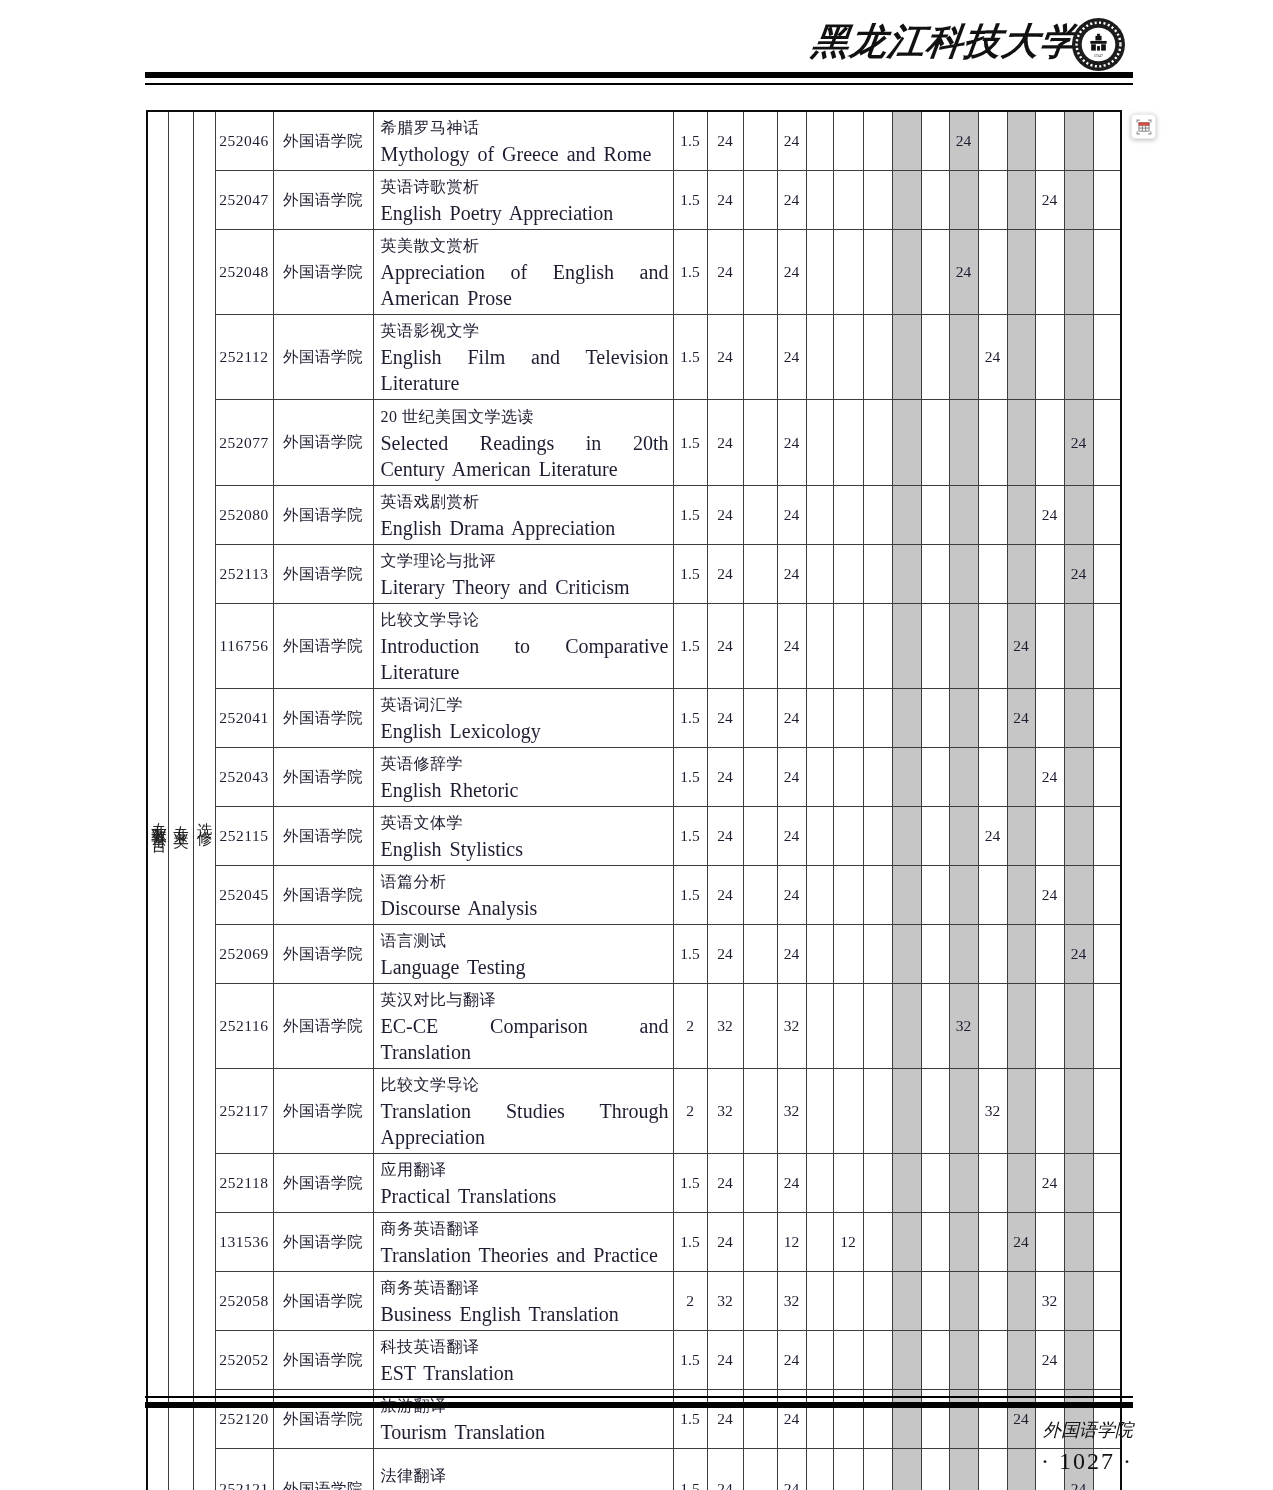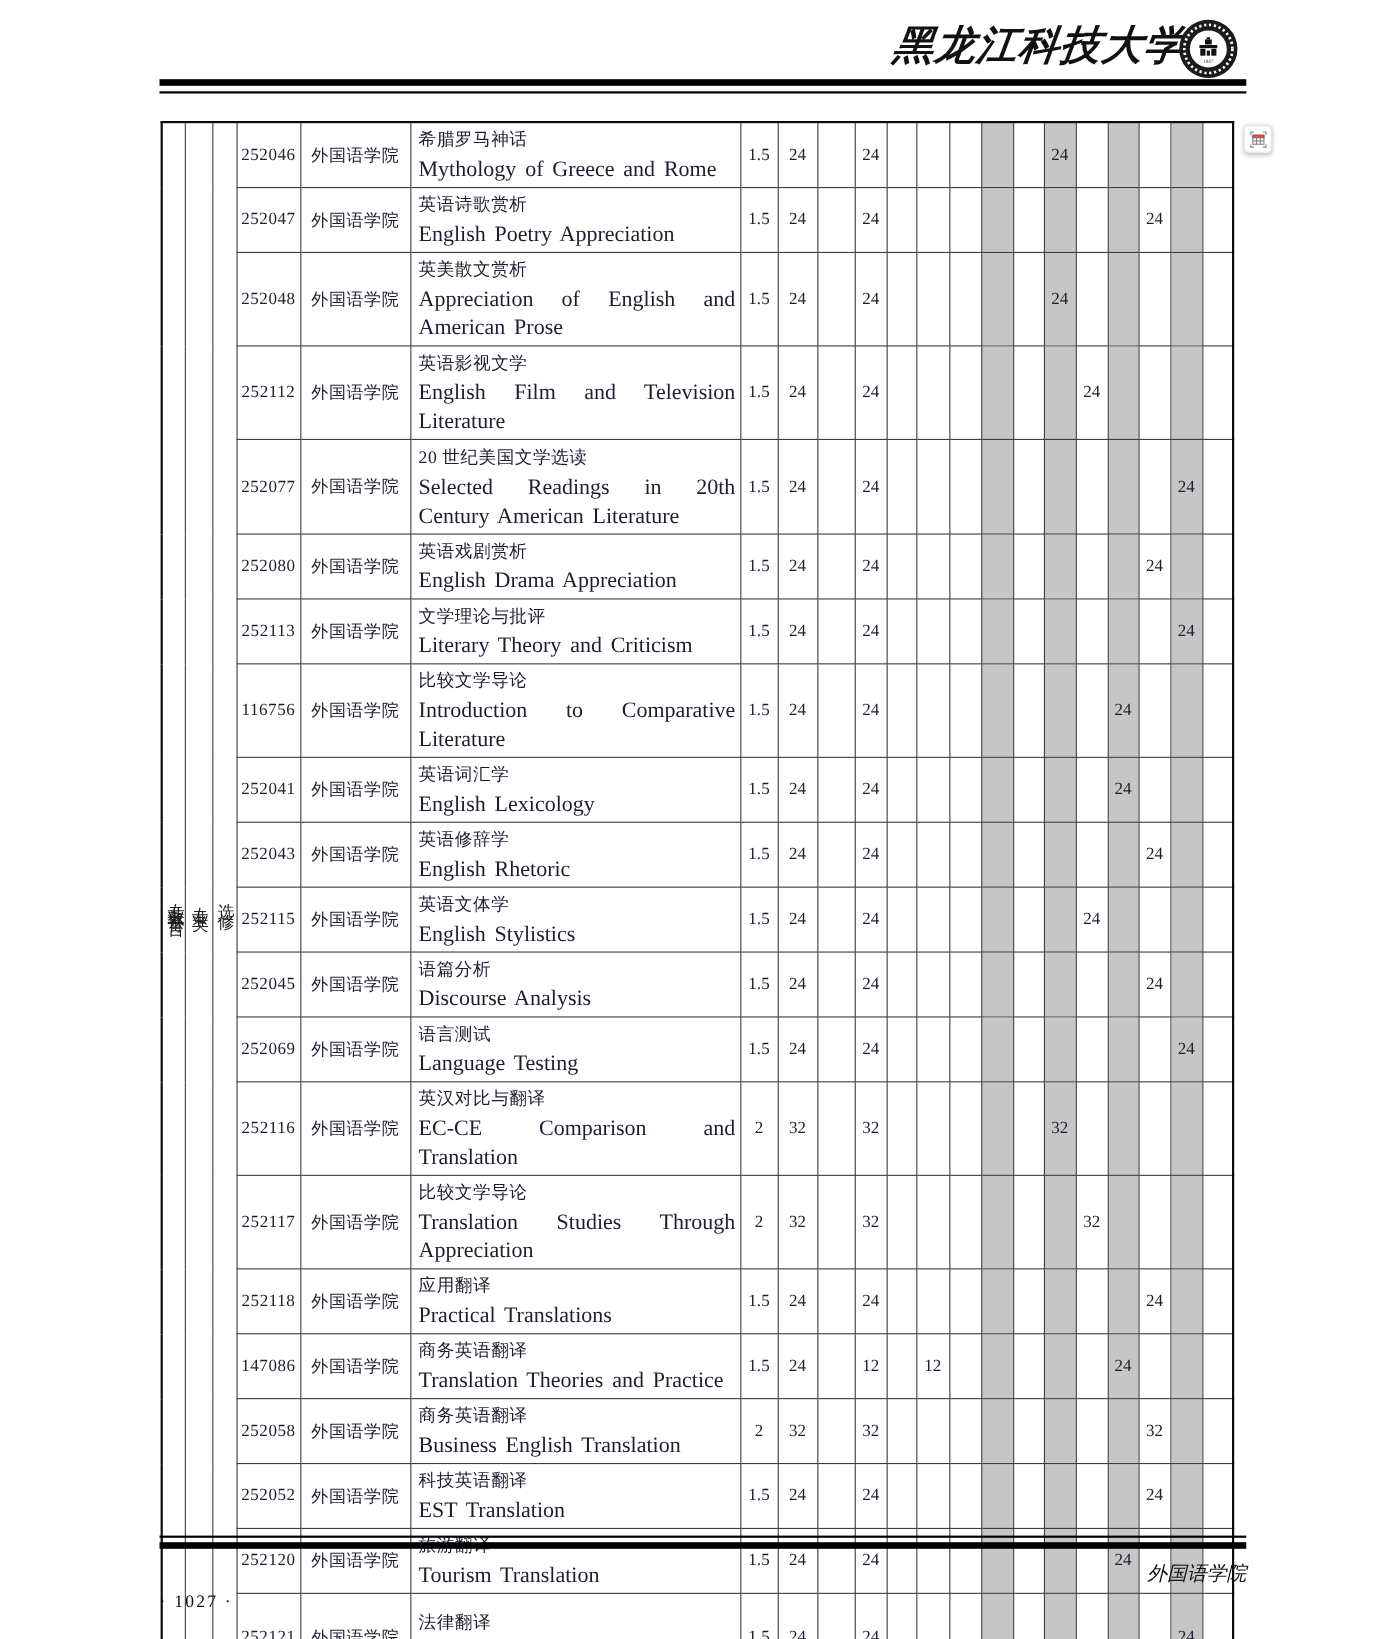--- a/index.html
+++ b/index.html
@@ -45,22 +45,22 @@
   td.vcell { vertical-align:middle; text-align:center; }
   .vtext { writing-mode:vertical-rl; text-orientation:upright; display:inline-block;
            font-size:15.5px; color:#222; }
   .v-platform { letter-spacing:3px; }
   .v-category { letter-spacing:4px; }
   .v-elective { letter-spacing:9px; }
 
   
   .footer-dept { position:absolute; left:145px; top:1418px; width:988px; text-align:right;
                  font-size:18px; font-style:italic; font-family:"DejaVu Serif", serif; color:#111; }
-  .page-num { position:absolute; left:145px; top:1448px; width:988px; text-align:left;
-              font-size:16px; letter-spacing:2px; color:#111; }
+  .page-num { position:absolute; left:145px; top:1448px; width:988px; text-align:right;
+              font-size:24px; letter-spacing:2px; color:#111; }
 </style>
 </head>
 <body>
 
 <div class="univ-name">黑龙江科技大学</div>
 
 <div class="logo">
   <svg width="55" height="55" viewBox="0 0 54 54">
     <circle cx="27" cy="27" r="26" fill="#1c1c1c"></circle>
     <circle cx="27" cy="27" r="21.5" fill="none" stroke="#ffffff" stroke-width="2.4" stroke-dasharray="2 2.4"></circle>
@@ -483,21 +483,21 @@
           <td class="num gray"></td>
           <td class="num"></td>
           <td class="num gray"></td>
           <td class="num"></td>
           <td class="num gray"></td>
           <td class="num">24</td>
           <td class="num gray"></td>
           <td class="num"></td>
         </tr>
         <tr>
-          <td class="code">147086</td>
+          <td class="code">131536</td>
           <td class="dept">外国语学院</td>
           <td class="name">
             <div class="zh">商务英语翻译</div>
             <div class="en">Translation Theories and Practice</div>
           </td>
           <td class="num">1.5</td>
           <td class="num">24</td>
           <td class="num"></td>
           <td class="num">12</td>
           <td class="num"></td>

